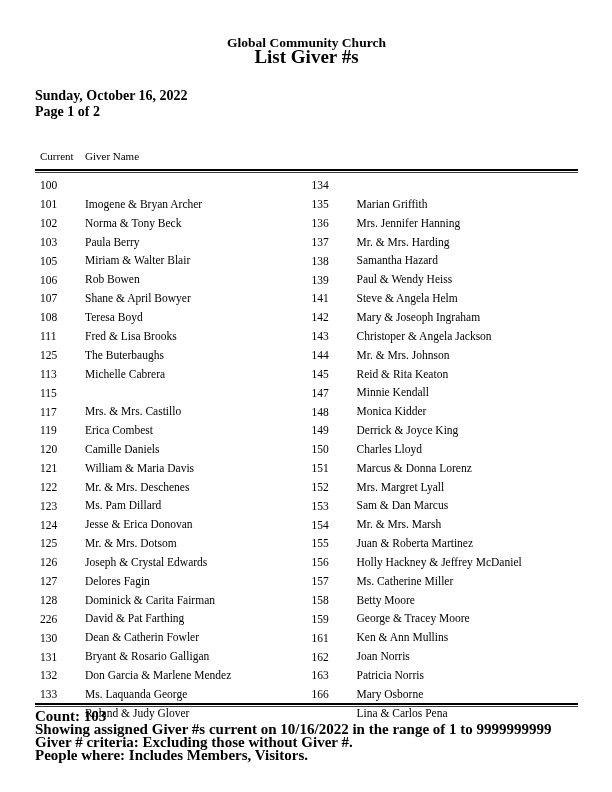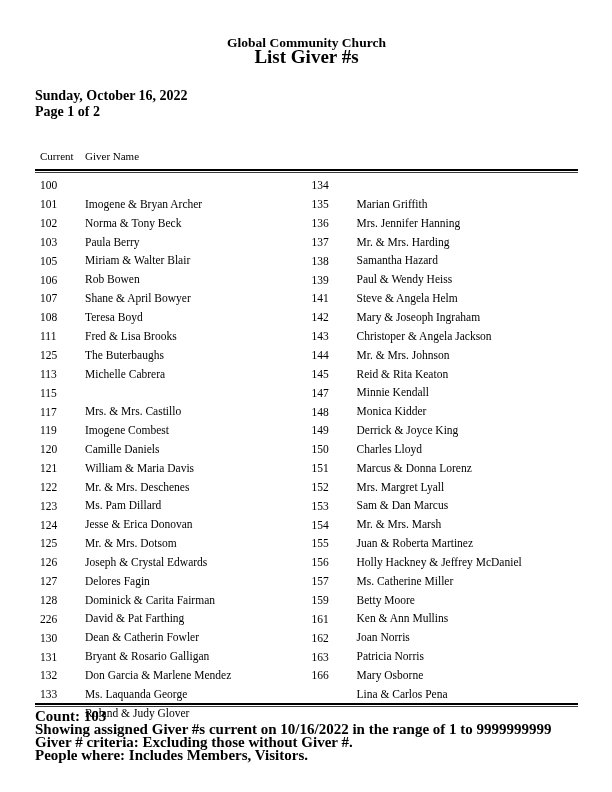--- a/index.html
+++ b/index.html
@@ -159,21 +159,21 @@
           <span class="num">113</span>
         </div>
 
         <div class="row">
           <span class="num">115</span>
           <span class="name">Mrs. &amp; Mrs. Castillo</span>
         </div>
 
         <div class="row">
           <span class="num">117</span>
-          <span class="name">Imogene Combest</span>
+          <span class="name">Erica Combest</span>
         </div>
 
         <div class="row">
           <span class="num">119</span>
           <span class="name">Camille Daniels</span>
         </div>
 
         <div class="row">
           <span class="num">120</span>
           <span class="name">William &amp; Maria Davis</span>
@@ -349,20 +349,24 @@
         <div class="row">
           <span class="num">156</span>
           <span class="name">Ms. Catherine Miller</span>
         </div>
 
         <div class="row">
           <span class="num">157</span>
           <span class="name">Betty Moore</span>
         </div>
 
+        <div class="row">
+          <span class="num">158</span>
+          <span class="name">George &amp; Tracey Moore</span>
+        </div>
 
         <div class="row">
           <span class="num">159</span>
           <span class="name">Ken &amp; Ann Mullins</span>
         </div>
 
         <div class="row">
           <span class="num">161</span>
           <span class="name">Joan Norris</span>
         </div>

